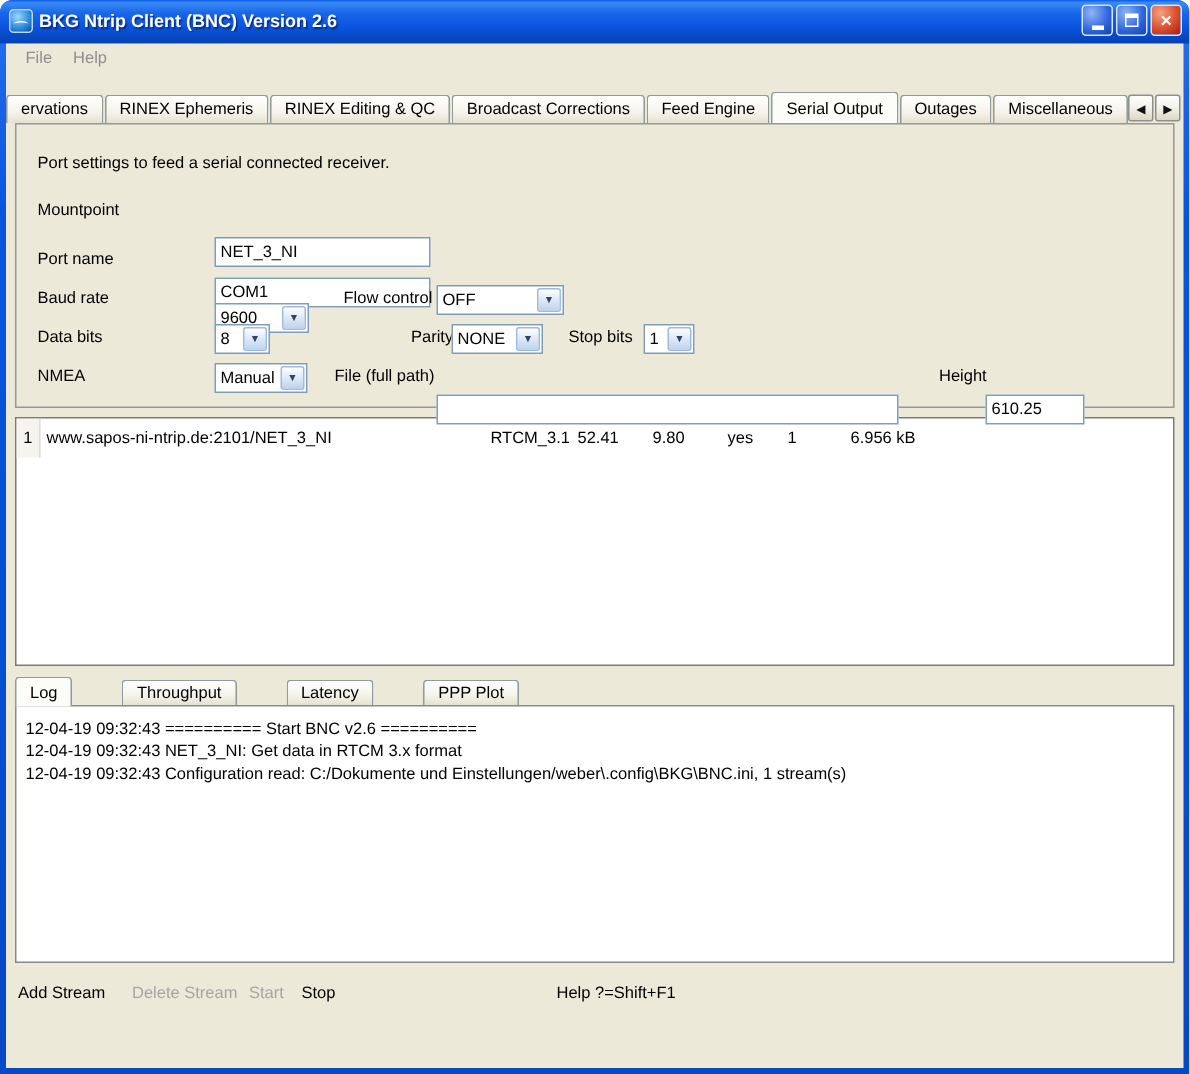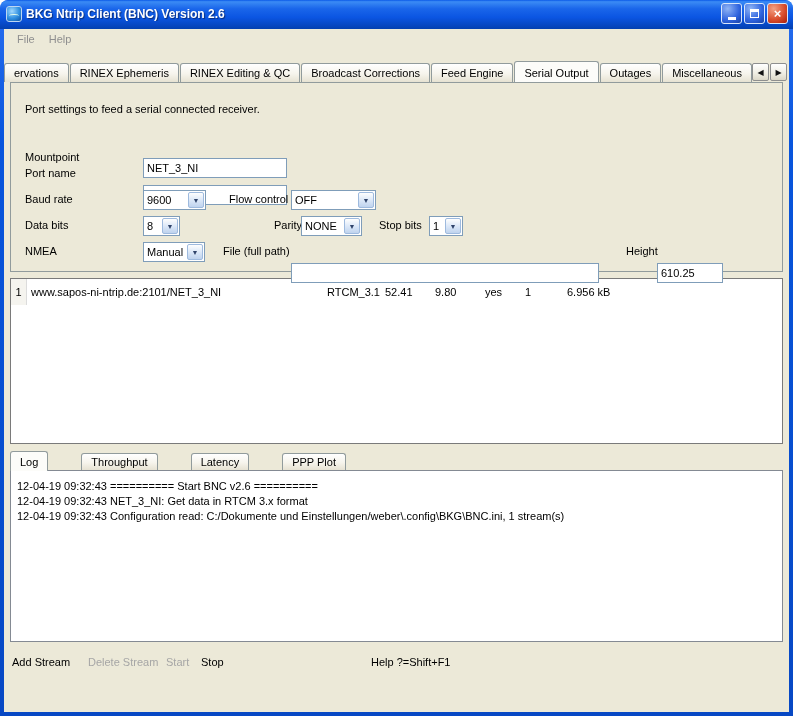--- a/index.html
+++ b/index.html
@@ -136,28 +136,28 @@
       </div>
       <div class="tab-scroll">
         <button class="scroll-btn">◀</button>
         <button class="scroll-btn">▶</button>
       </div>
     </div>
 
     <div class="pane">
       <span class="flabel" style="left:14px; top:20px;">Port settings to feed a serial connected receiver.</span>
 
-      <span class="flabel" style="left:14px; top:68px;">Mountpoint</span>
+      <span class="flabel" style="left:14px; top:51px;">Mountpoint</span>
       <input class="tbox" style="left: 132px; top: 54px; width: 144px;" value="NET_3_NI">
 
       <span class="flabel" style="left:14px; top:84px;">Port name</span>
       <input class="tbox" style="left: 132px; top: 81px; width: 144px;" value="COM1">
 
       <span class="flabel" style="left:14px; top:110px;">Baud rate</span>
-      <div class="combo" style="left:132px; top:107px; width:63px;">
+      <div class="combo" style="left:132px; top:119px; width:63px;">
         <span class="combo-text">9600</span>
         <span class="combo-btn">▼</span>
       </div>
       <span class="flabel" style="left:218px; top:110px;">Flow control</span>
       <div class="combo" style="left:280px; top:107px; width:85px;">
         <span class="combo-text">OFF</span>
         <span class="combo-btn">▼</span>
       </div>
 
       <span class="flabel" style="left:14px; top:136px;">Data bits</span>

